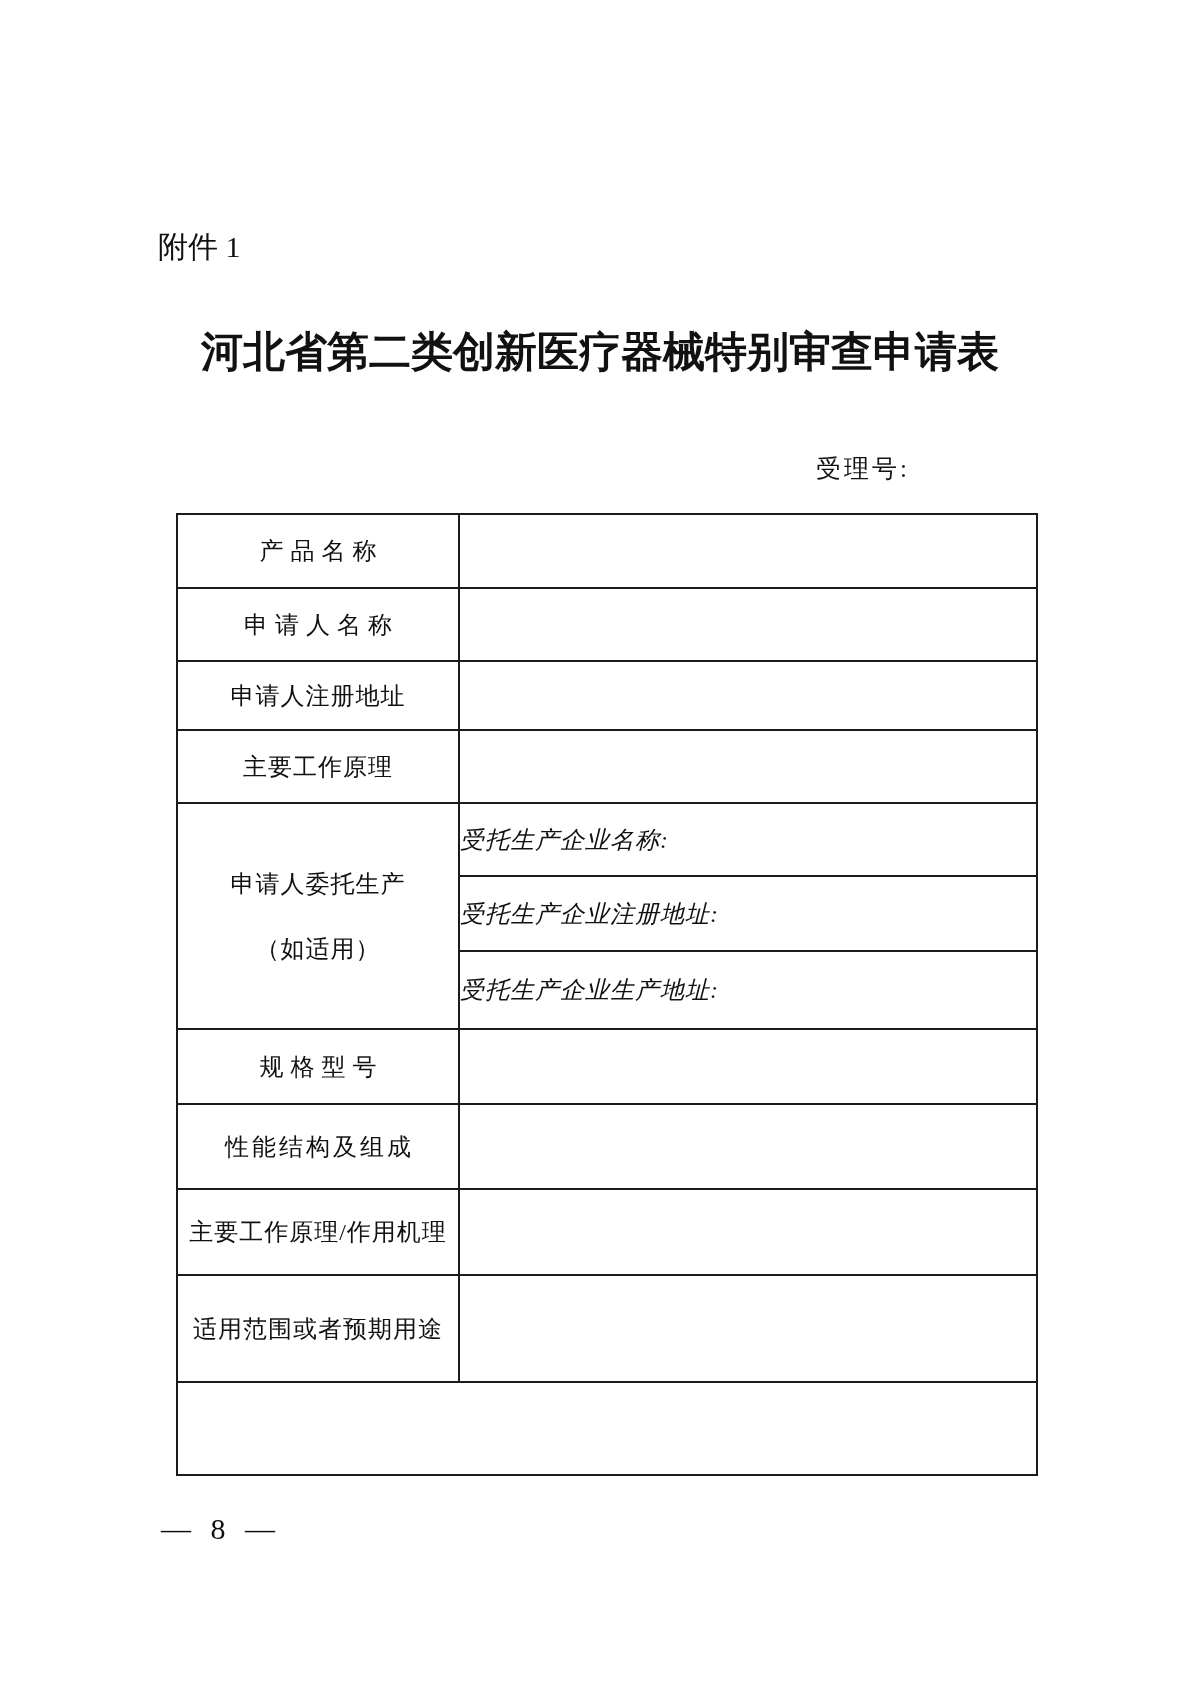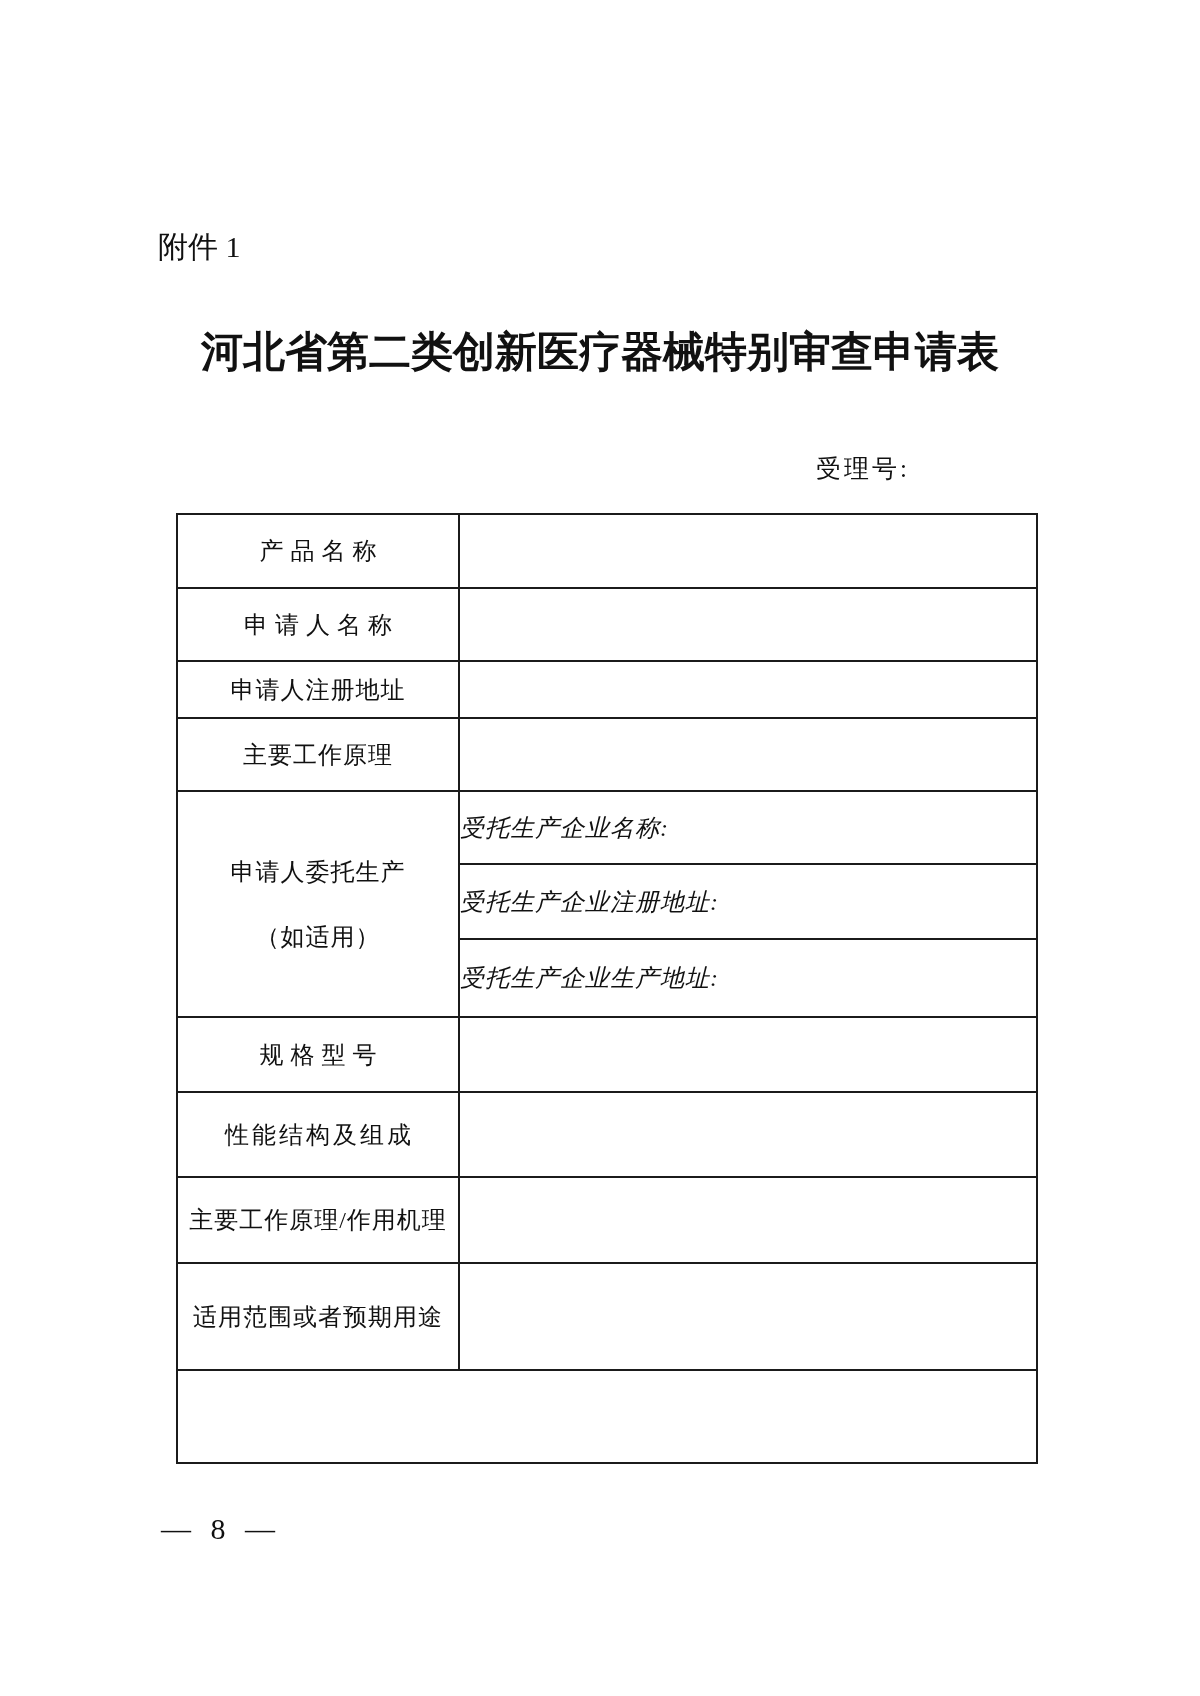--- a/index.html
+++ b/index.html
@@ -75,21 +75,21 @@
     text-align: left;
     padding-left: 12px;
     letter-spacing: 1px;
     font-style: italic;
   }
   .merged-label-line1 { display: block; text-align: center; letter-spacing: 1px; }
   .merged-label-line2 { display: block; text-align: center; letter-spacing: 1px; margin-top: 33px; }
   
   tr.r-h74  { height: 74px; }
   tr.r-h73  { height: 73px; }
-  tr.r-h69  { height: 57px; }
+  tr.r-h69  { height: 69px; }
   tr.r-h75  { height: 75px; }
   tr.r-h78  { height: 78px; }
   tr.r-h85  { height: 85px; }
   tr.r-h105 { height: 86px; }
   tr.r-h107 { height: 107px; }
   tr.r-h93  { height: 93px; }
   col.c1 { width: 282px; }
   col.c2 { width: 578px; }
   .page-number {
     position: absolute;

